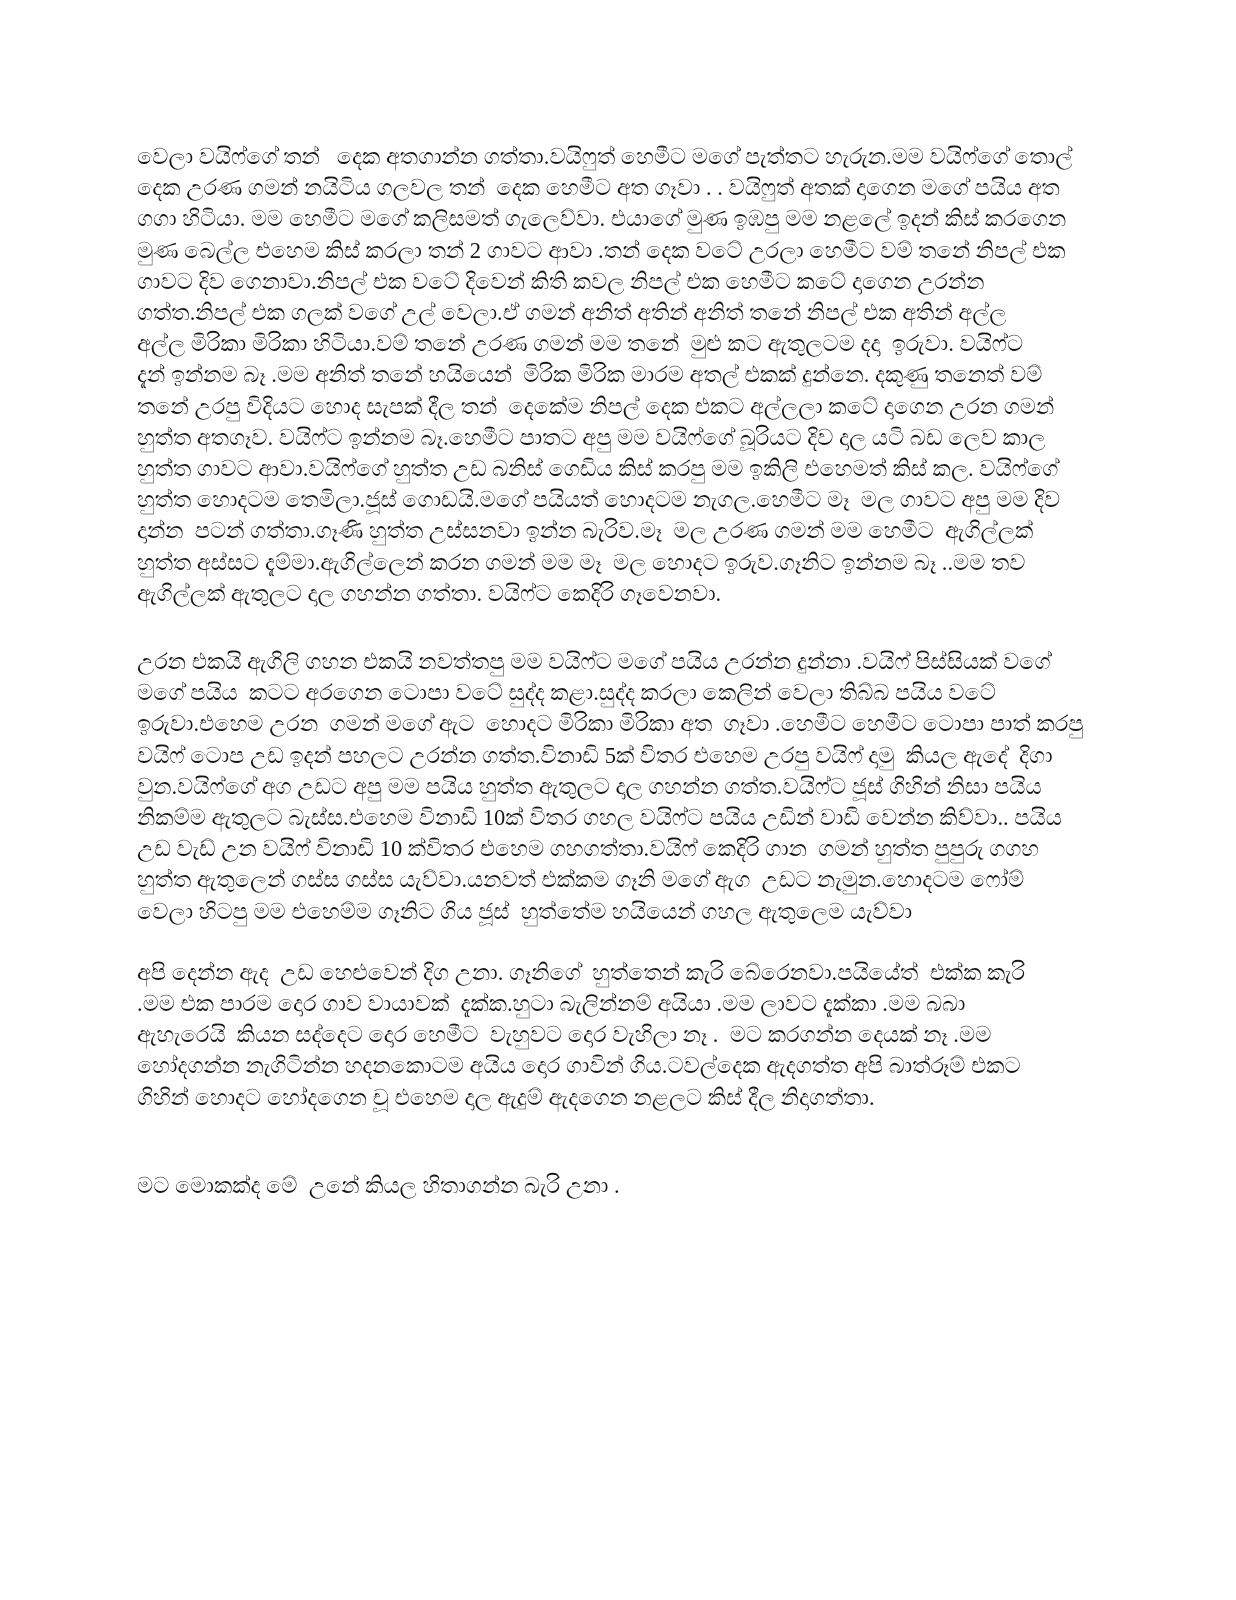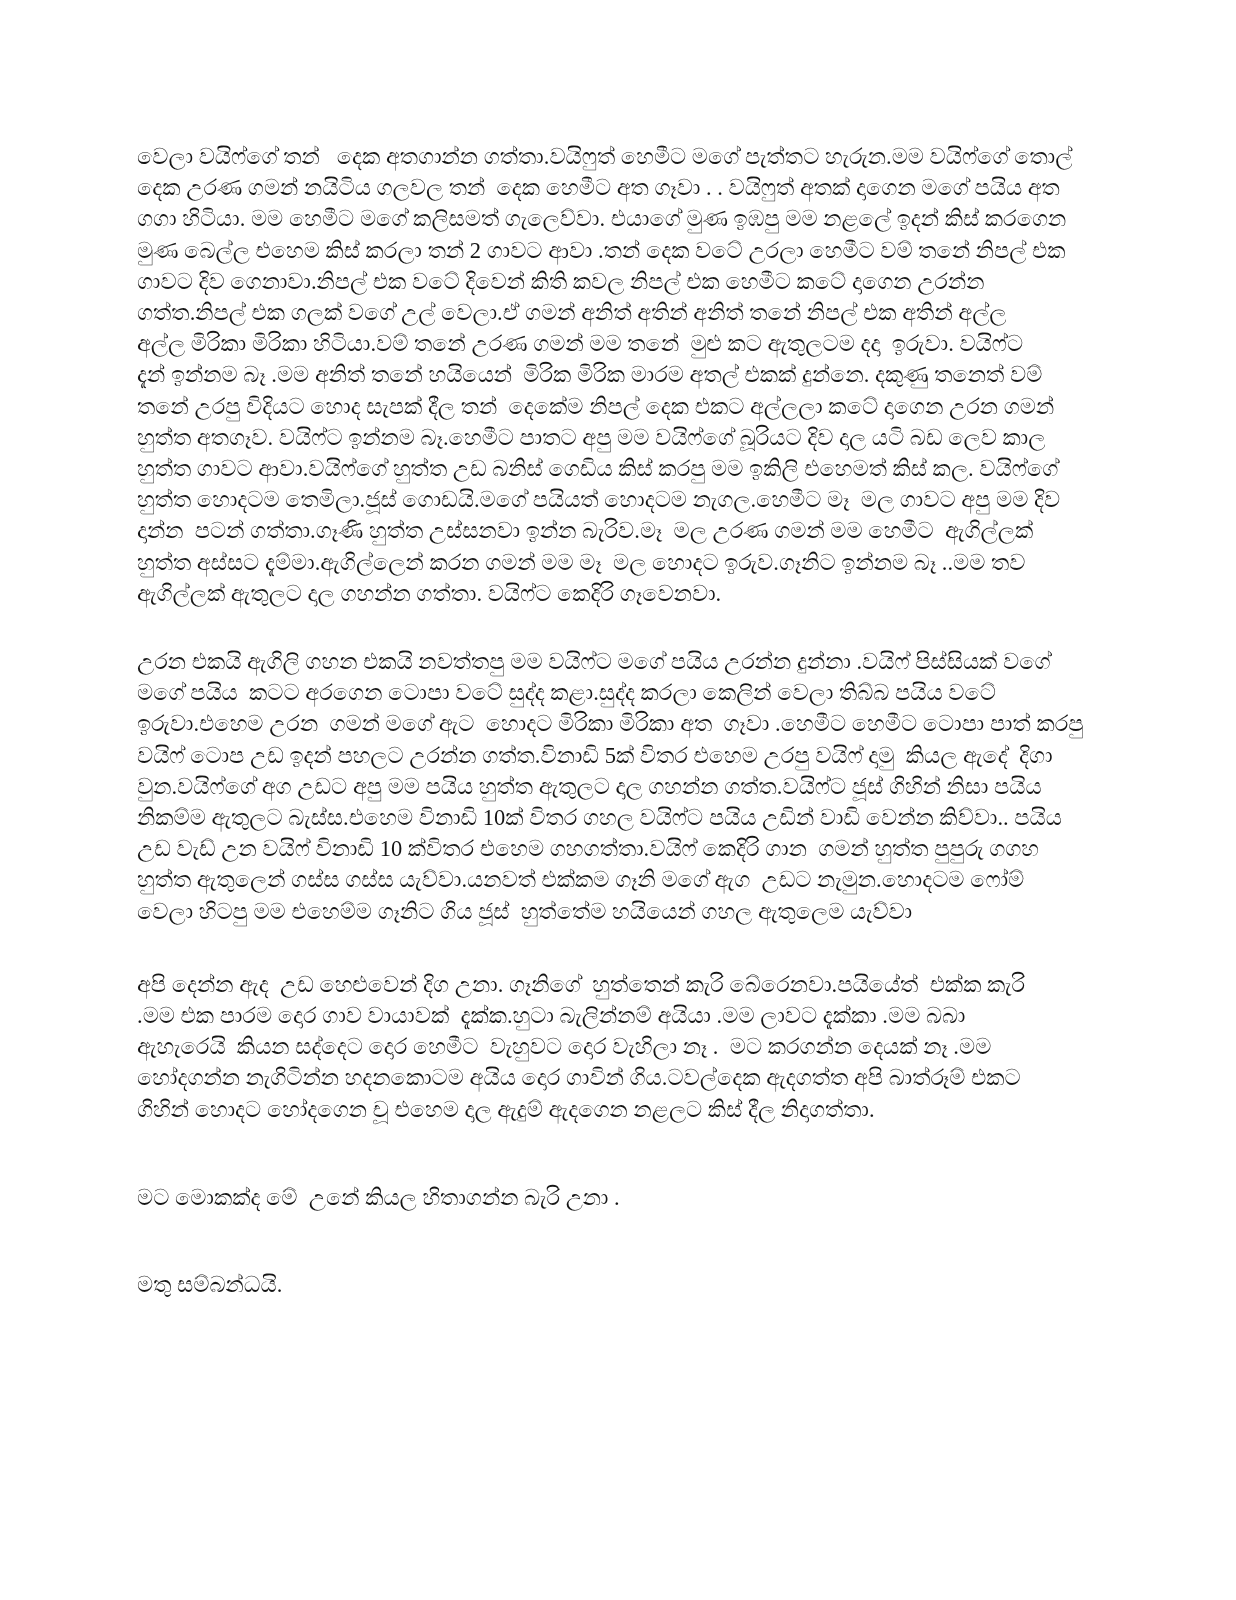--- a/index.html
+++ b/index.html
@@ -24,23 +24,23 @@
     font-size: 22.5px;
     line-height: 31.2px;
     font-family: Liberation Serif, serif;
   }
   .para {
     margin: 0 0 0 0;
     white-space: pre-wrap;
     word-break: break-word;
   }
   .para.gap-a { margin-bottom: 37px; }
-  .para.gap-b { margin-bottom: 42px; }
+  .para.gap-b { margin-bottom: 30px; }
   .para.gap-c { margin-bottom: 57px; }
-  .para.gap-d { margin-bottom: 56px; }
+  .para.gap-d { margin-bottom: 94px; }
 </style>
 </head>
 <body style="background: rgb(255, 255, 255);">
 
 <div class="page">
   <div class="doc" id="doc-body" style="color: rgb(21, 21, 21);">
       <p class="para gap-a">වෙලා වයිෆ්ගේ තන්   දෙක අතගාන්න ගත්තා.වයිෆුත් හෙමීට මගේ පැත්තට හැරුන.මම වයිෆ්ගේ තොල්
 දෙක උරණ ගමන් නයිටිය ගලවල තන්  දෙක හෙමීට අත ගෑවා . . වයිෆුත් අතක් දාගෙන මගේ පයිය අත
 ගගා හිටියා. මම හෙමීට මගේ කලිසමත් ගැලෙව්වා. එයාගේ මුණ ඉඹපු මම නළලේ ඉදන් කිස් කරගෙන
 මුණ බෙල්ල එහෙම කිස් කරලා තන් 2 ගාවට ආවා .තන් දෙක වටේ උරලා හෙමීට වම් තනේ නිපල් එක
@@ -63,15 +63,14 @@
 නිකම්ම ඇතුලට බැස්ස.එහෙම විනාඩි 10ක් විතර ගහල වයිෆ්ට පයිය උඩින් වාඩි වෙන්න කිව්වා.. පයිය
 උඩ වැඩ් උන වයිෆ් විනාඩි 10 ක්විතර එහෙම ගහගත්තා.වයිෆ් කෙදිරි ගාන  ගමන් හුත්ත පුපුරු ගගහ
 හුත්ත ඇතුලෙන් ගස්ස ගස්ස යැව්වා.යනවත් එක්කම ගෑනි මගේ ඇග  උඩට නැමුන.හොදටම ෆෝම්
 වෙලා හිටපු මම එහෙම්ම ගෑනිට ගිය ජූස්  හුත්තේම හයියෙන් ගහල ඇතුලෙම යැව්වා</p>
       <p class="para gap-c">අපි දෙන්න ඇද  උඩ හෙළුවෙන් දිග උනා. ගෑනිගේ  හුත්තෙන් කැරි බේරෙනවා.පයියේත්  එක්ක කැරි
 .මම එක පාරම දොර ගාව වායාවක්  දැක්ක.හුටා බැලින්නම් අයියා .මම ලාවට දැක්කා .මම බබා
 ඇහැරෙයි  කියන සද්දෙට දොර හෙමීට  වැහුවට දොර වැහිලා නෑ .  මට කරගන්න දෙයක් නෑ .මම
 හෝදගන්න නැගිටින්න හදනකොටම අයිය දොර ගාවින් ගිය.ටවල්දෙක ඇදගත්ත අපි බාත්රූම් එකට
 ගිහින් හොදට හෝදගෙන චූ එහෙම දාල ඇදුම් ඇදගෙන නළලට කිස් දීල නිදාගත්තා.</p>
       <p class="para gap-d">මට මොකක්ද මේ  උනේ කියල හිතාගන්න බැරි උනා .</p>
-      <p class="para">මතු සම්බන්ධයි.</p>
     </div>
 </div>
 
 </body></html>

